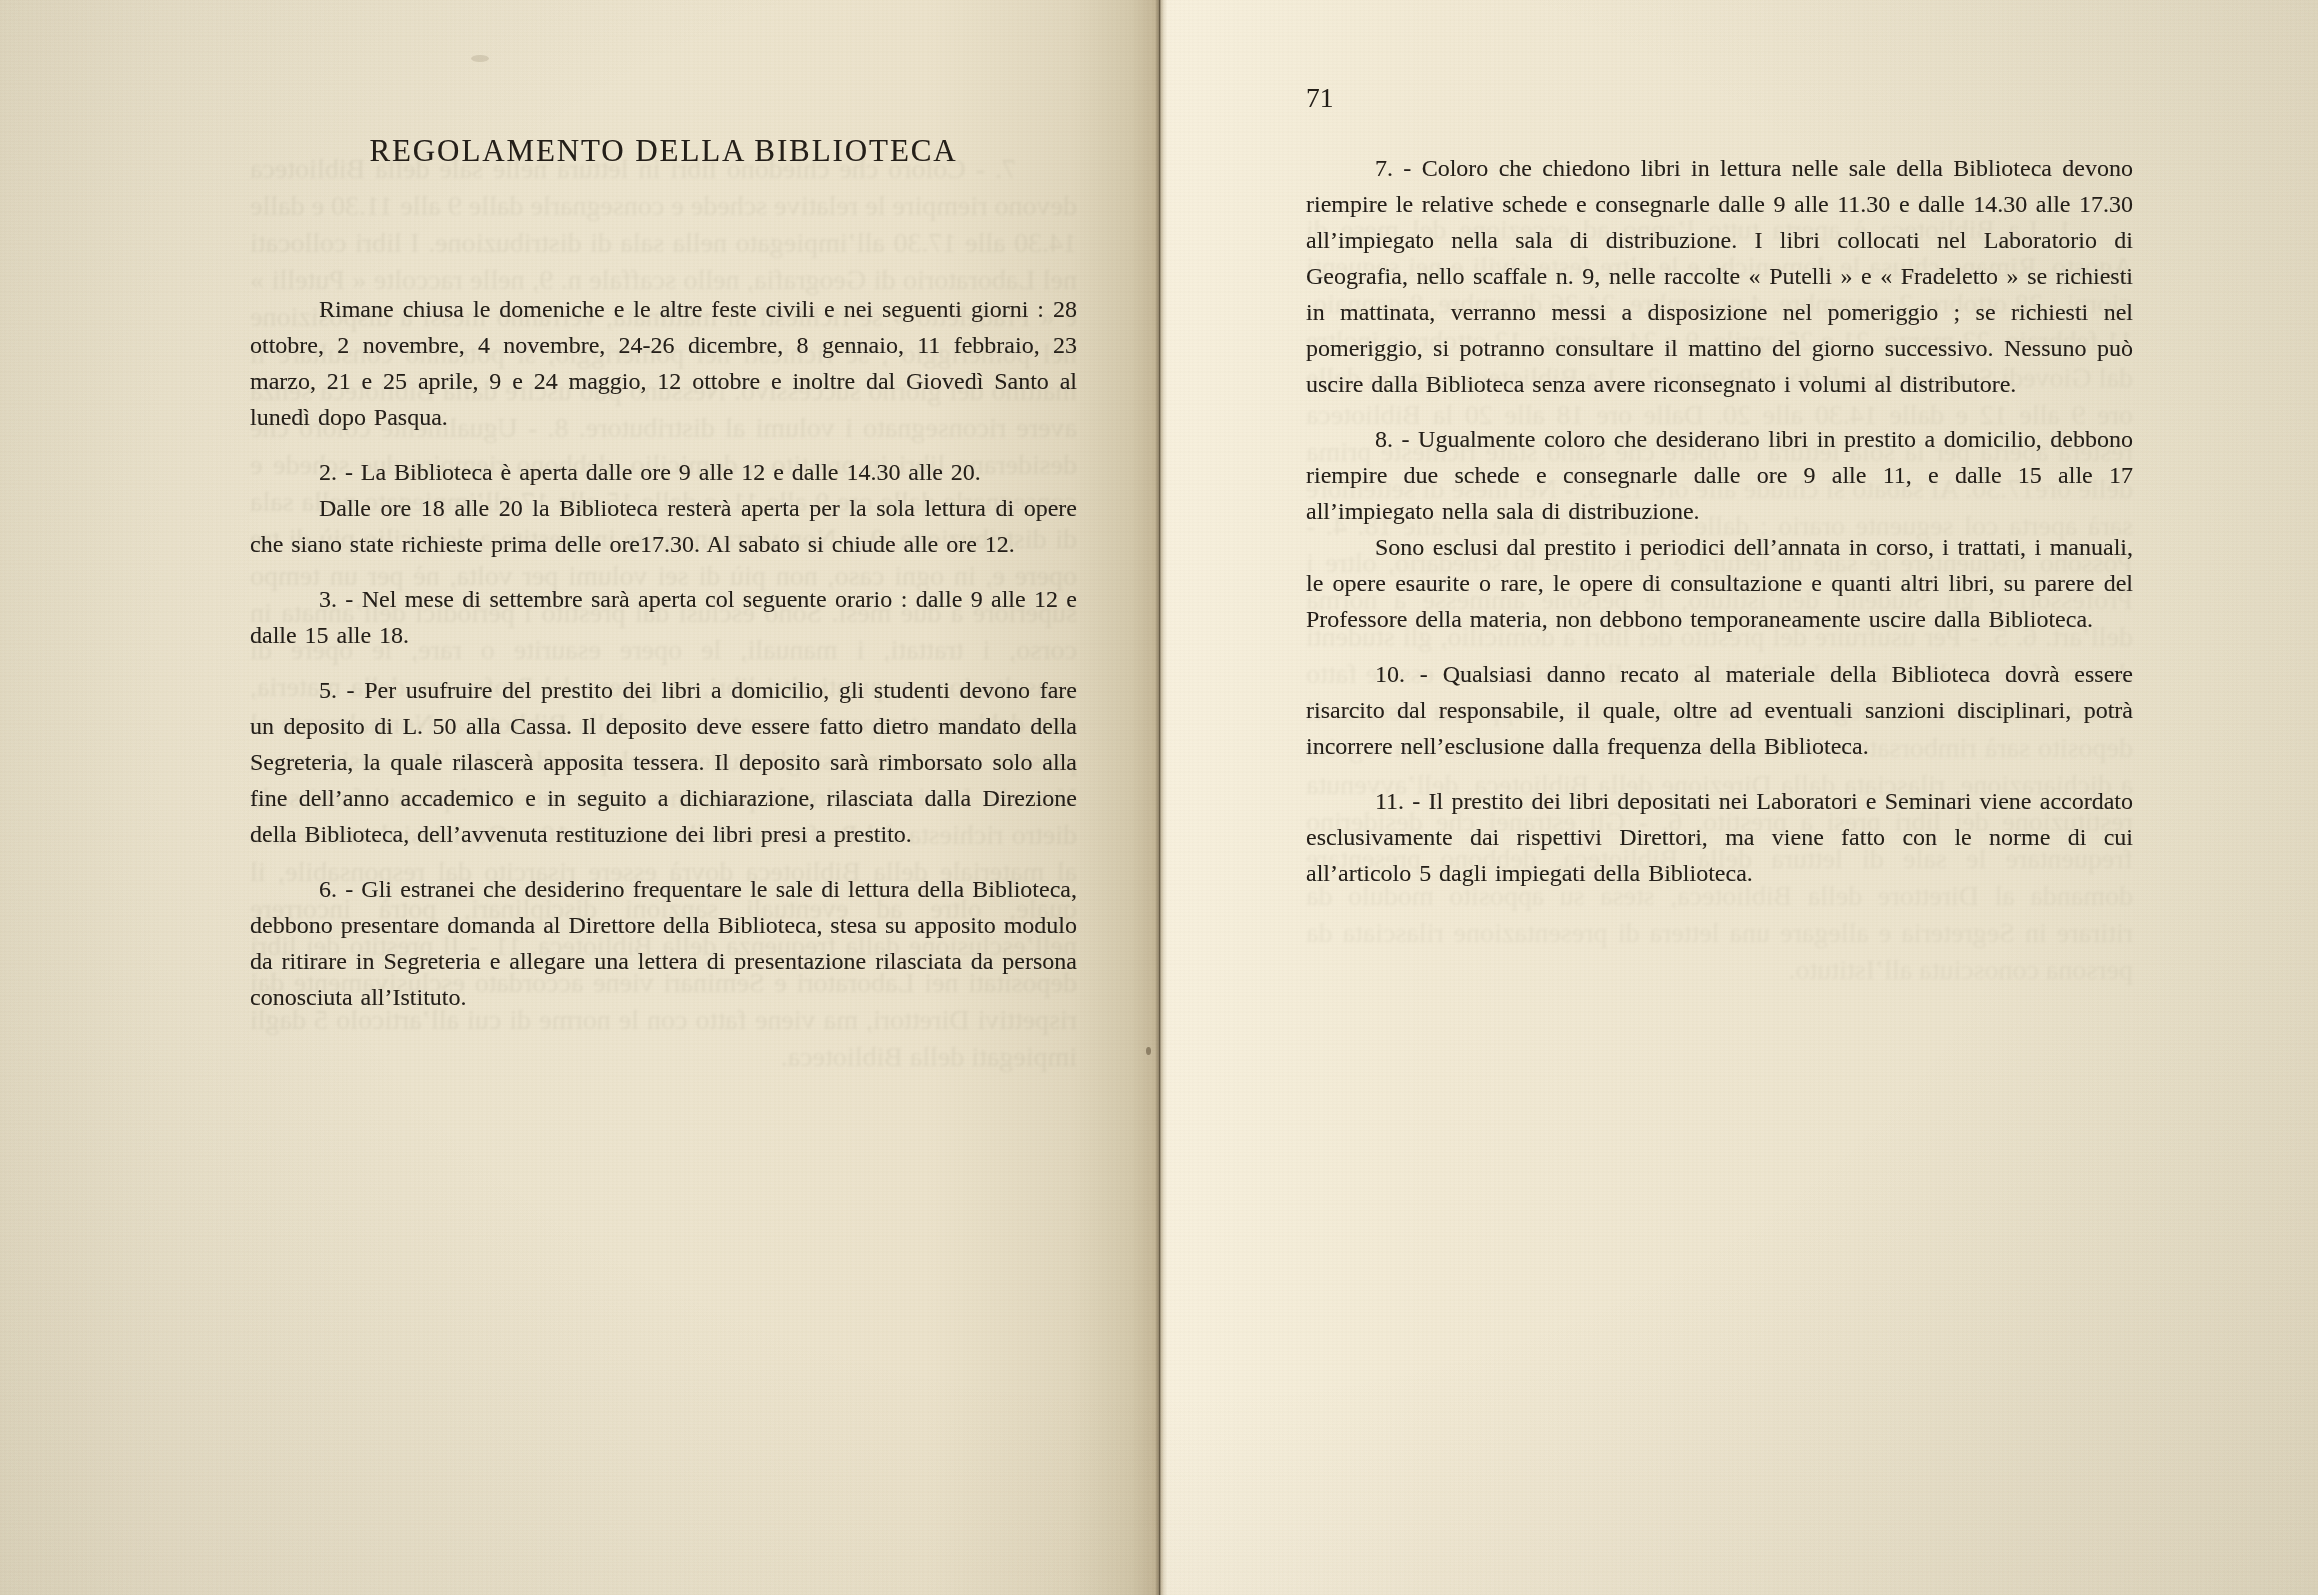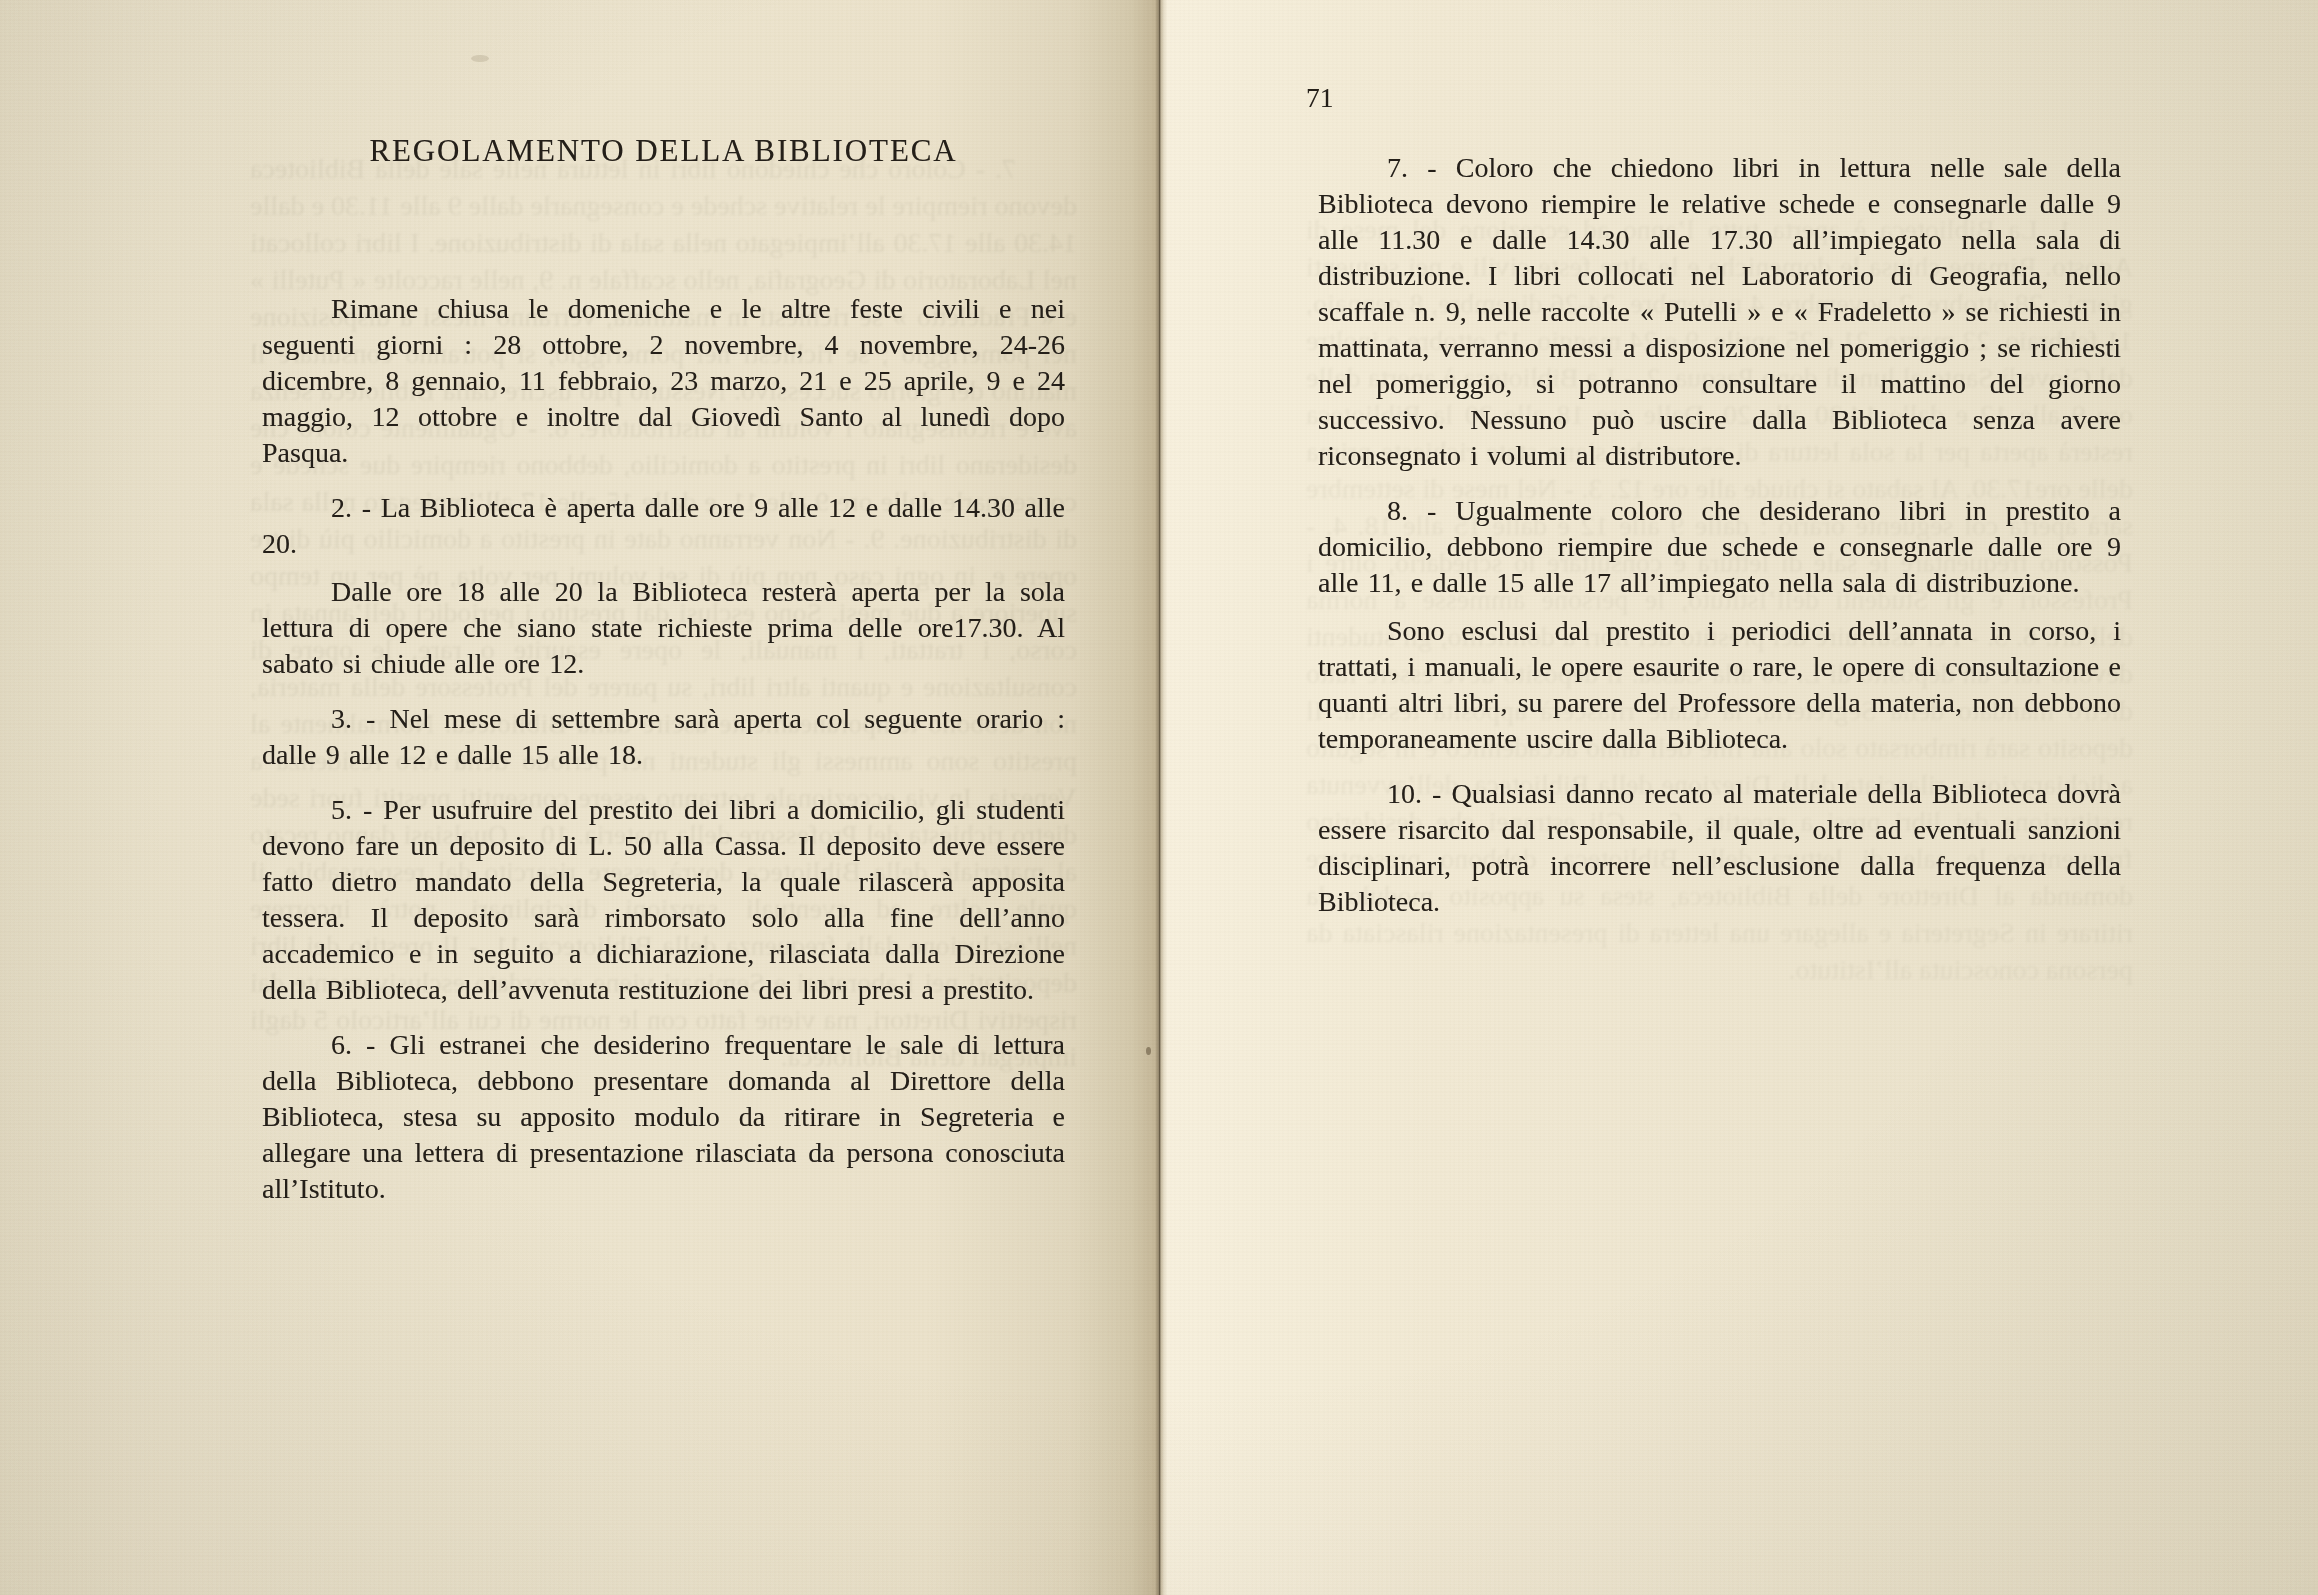--- a/index.html
+++ b/index.html
@@ -43,22 +43,22 @@
   }
   .pagenum {
     font-size: 27.5px; color: #241f19;
     text-align: left; padding-right: 59px;
     text-shadow: 0 0 0.6px rgba(36,31,25,0.3);
   }
   .paras { margin: 0; }
   .left-col  .paras { margin-top: 122px; }
   .right-col .paras { margin-top: 36px; }
   .para {
-    margin: 12px;
-    font-size: 28px; line-height: 36px;
+    margin: 0;
+    font-size: 24px; line-height: 36px;
     color: #241f19;
     text-align: justify; text-indent: 69px;
     word-spacing: 0.08em;
     text-shadow: 0 0 0.6px rgba(36,31,25,0.30);
   }
   .para.num { margin-top: 19px; }
   .paras .para:first-child { margin-top: 0; }
 
   .ghost {
     position: absolute; pointer-events: none;
@@ -97,20 +97,21 @@
       </div>
   </div>
 
   <div class="col right-col">
     <div class="pagenum">71</div>
     <div class="paras">
         <p class="para num">7. - Coloro che chiedono libri in lettura nelle sale della Biblioteca devono riempire le relative schede e consegnarle dalle 9 alle 11.30 e dalle 14.30 alle 17.30 all’impiegato nella sala di distribuzione. I libri collocati nel Laboratorio di Geografia, nello scaffale n. 9, nelle raccolte « Putelli » e « Fradeletto » se richiesti in mattinata, verranno messi a disposizione nel pomeriggio ; se richiesti nel pomeriggio, si potranno consultare il mattino del giorno successivo. Nessuno può uscire dalla Biblioteca senza avere riconsegnato i volumi al distributore.</p>
         <p class="para num">8. - Ugualmente coloro che desiderano libri in prestito a domicilio, debbono riempire due schede e consegnarle dalle ore 9 alle 11, e dalle 15 alle 17 all’impiegato nella sala di distribuzione.</p>
         <p class="para cont">Sono esclusi dal prestito i periodici dell’annata in corso, i trattati, i manuali, le opere esaurite o rare, le opere di consultazione e quanti altri libri, su parere del Professore della materia, non debbono temporaneamente uscire dalla Biblioteca.</p>
         <p class="para num">10. - Qualsiasi danno recato al materiale della Biblioteca dovrà essere risarcito dal responsabile, il quale, oltre ad eventuali sanzioni disciplinari, potrà incorrere nell’esclusione dalla frequenza della Biblioteca.</p>
+        <p class="para num">11. - Il prestito dei libri depositati nei Laboratori e Seminari viene accordato esclusivamente dai rispettivi Direttori, ma viene fatto con le norme di cui all’articolo 5 dagli impiegati della Biblioteca.</p>
       </div>
   </div>
 
   <div class="crease"></div>
   <div class="speck speck-gutter"></div>
   <div class="speck speck-topleft"></div>
 </div>
 
 
 </body></html>

